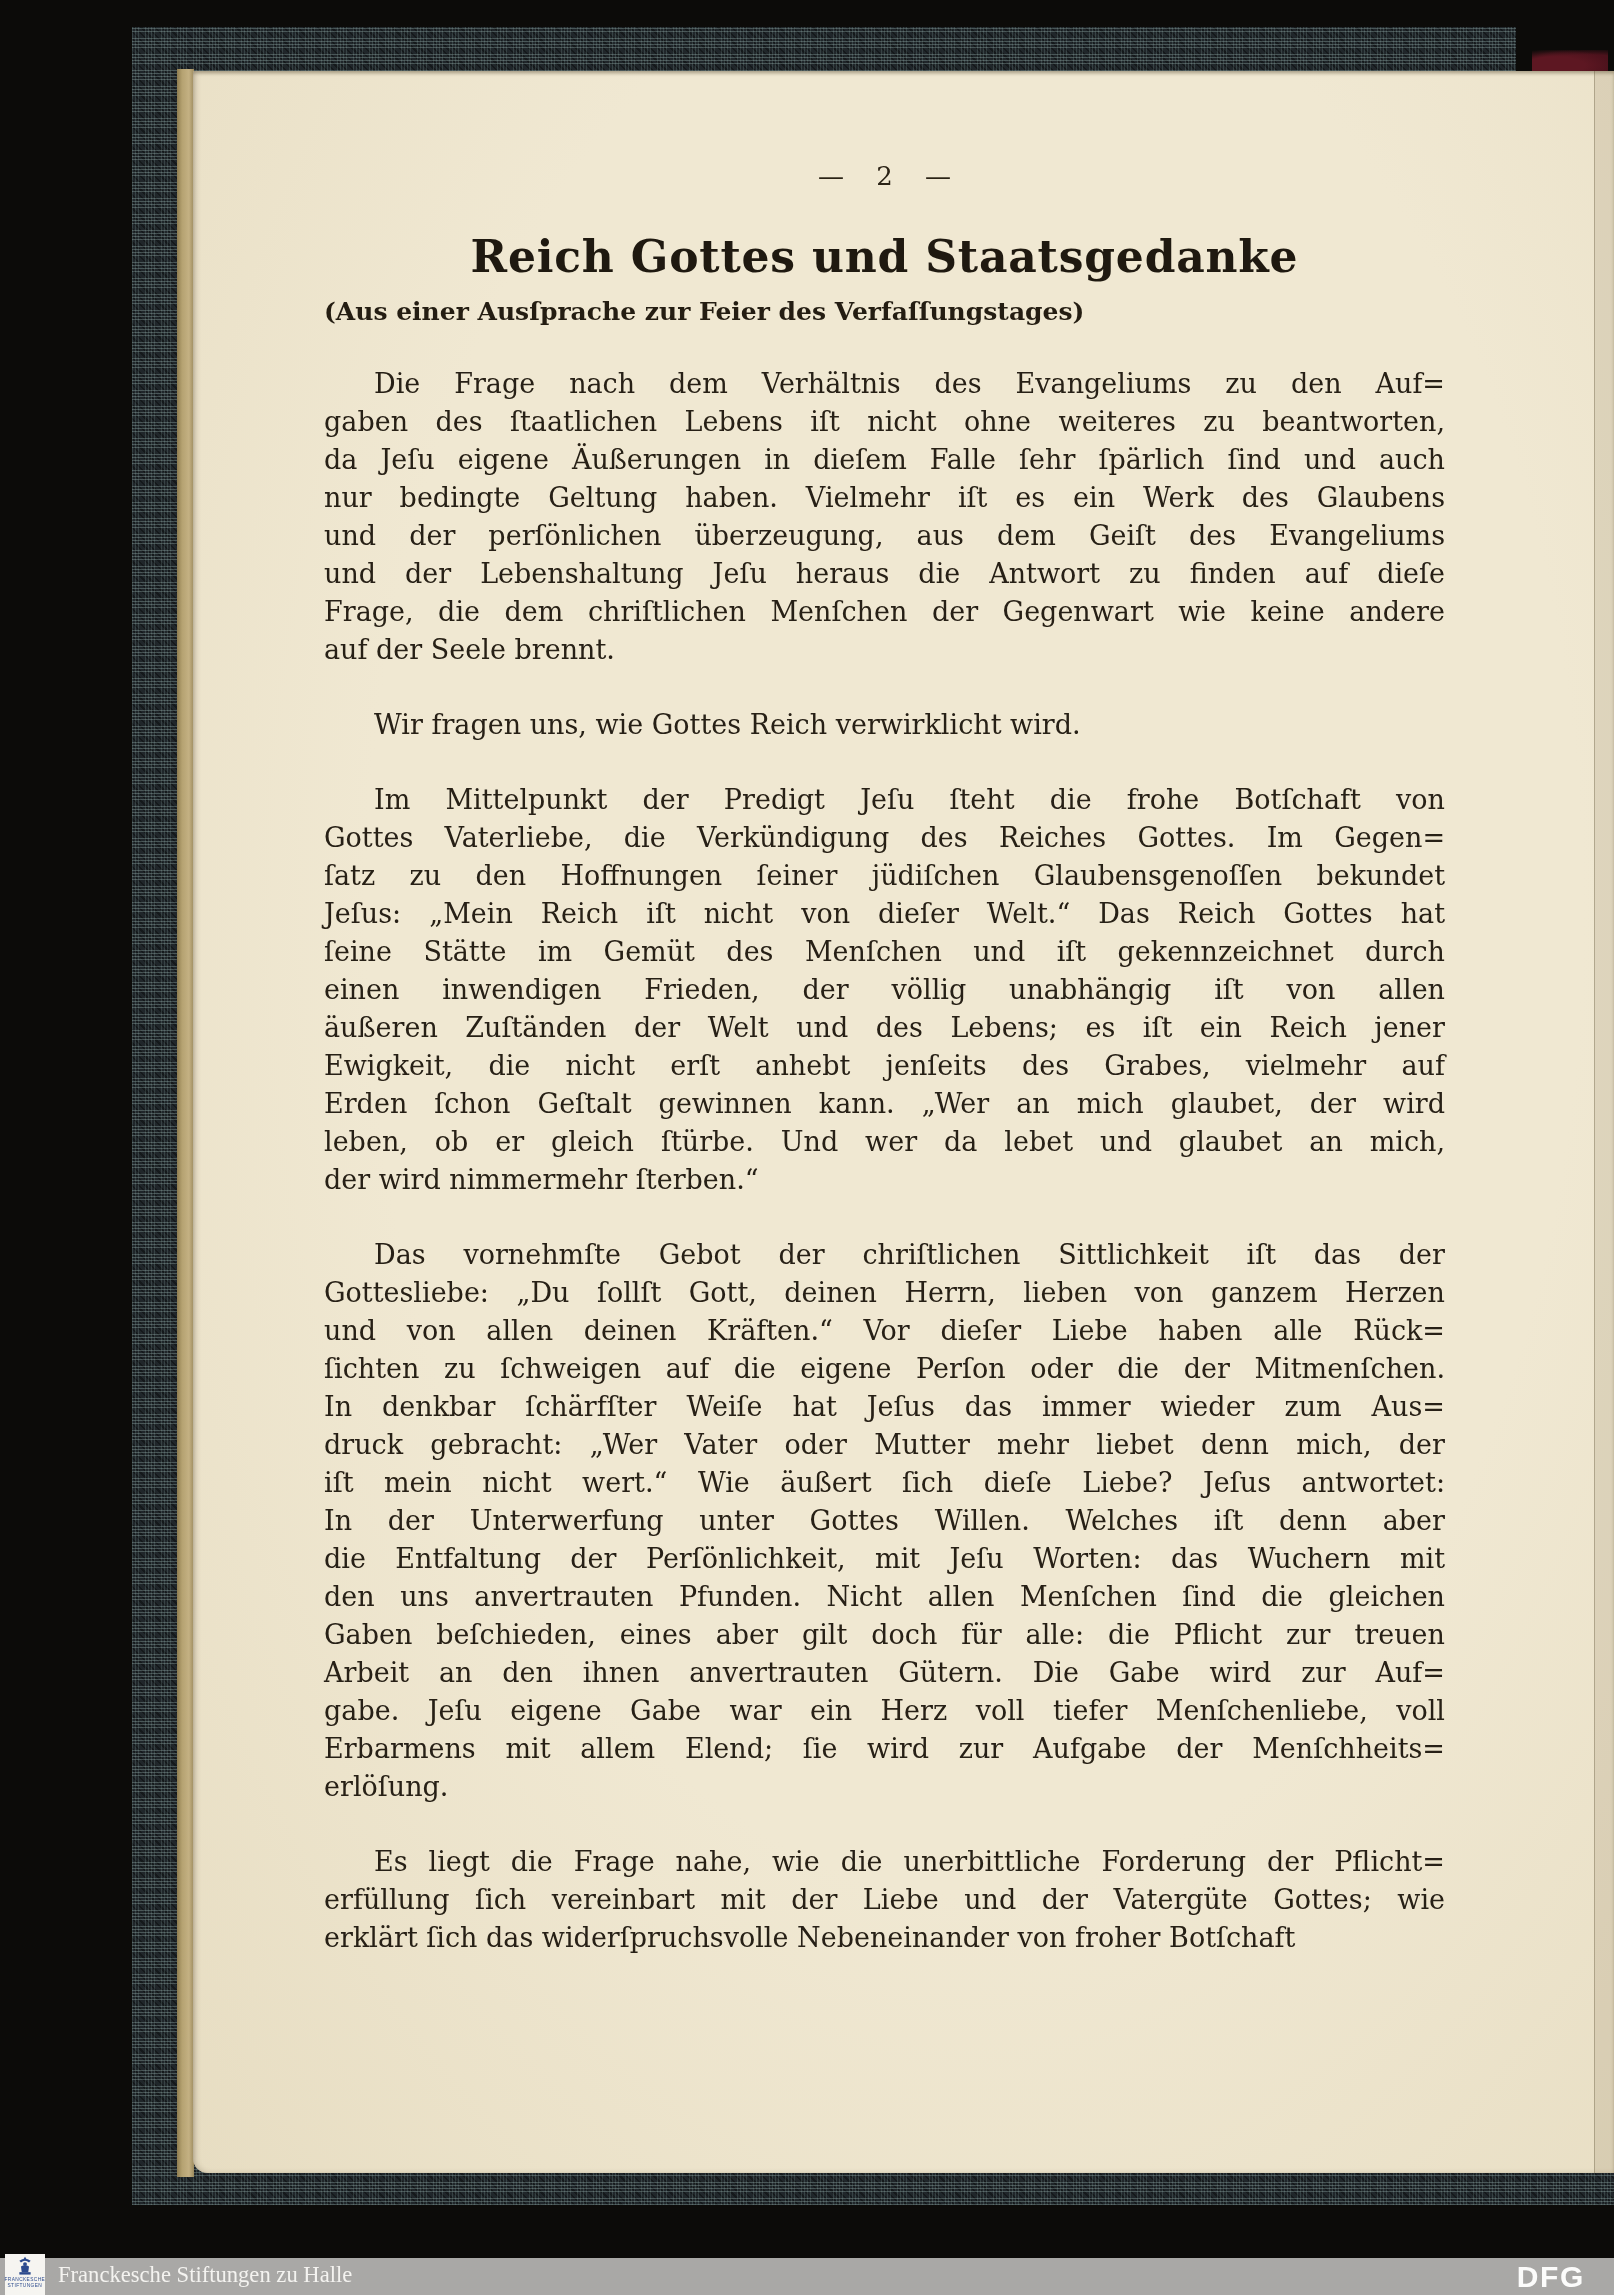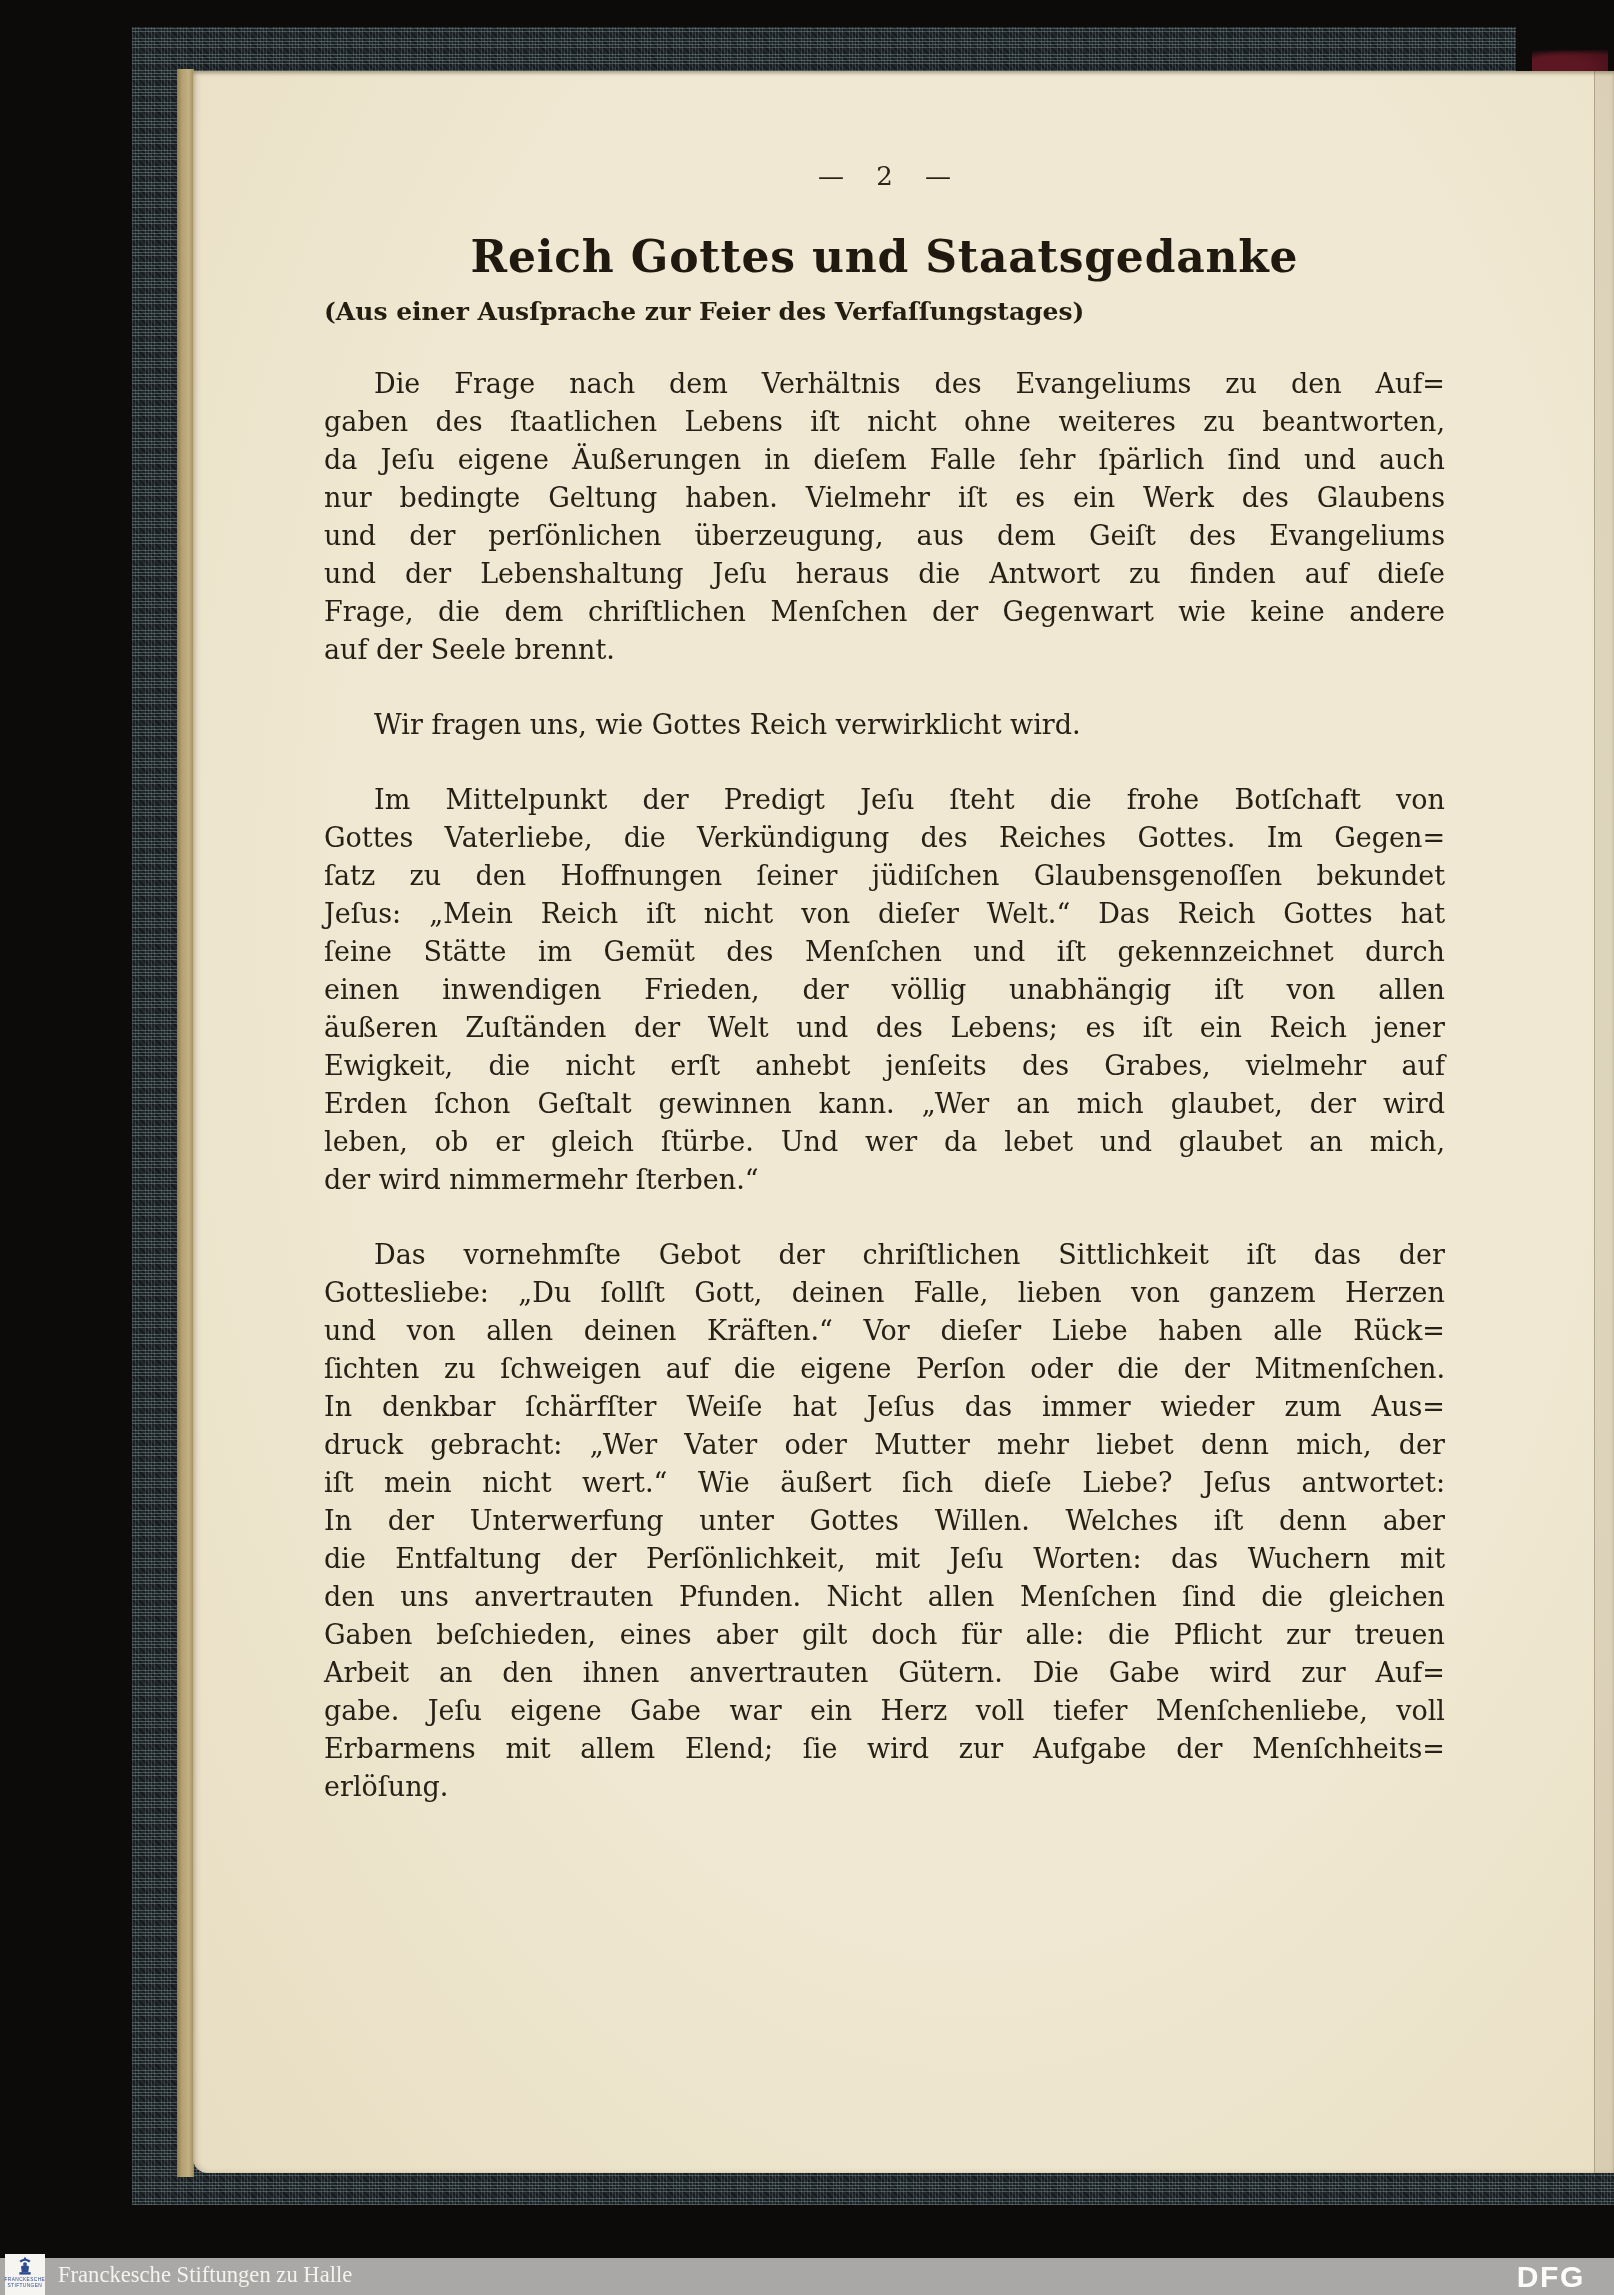--- a/index.html
+++ b/index.html
@@ -97,34 +97,39 @@
             <div class="line">ſeine Stätte im Gemüt des Menſchen und iſt gekennzeichnet durch</div>
             <div class="line">einen inwendigen Frieden, der völlig unabhängig iſt von allen</div>
             <div class="line">äußeren Zuſtänden der Welt und des Lebens; es iſt ein Reich jener</div>
             <div class="line">Ewigkeit, die nicht erſt anhebt jenſeits des Grabes, vielmehr auf</div>
             <div class="line">Erden ſchon Geſtalt gewinnen kann. „Wer an mich glaubet, der wird</div>
             <div class="line">leben, ob er gleich ſtürbe. Und wer da lebet und glaubet an mich,</div>
             <div class="line last">der wird nimmermehr ſterben.“</div>
           </div>
           <div class="paragraph">
             <div class="line first">Das vornehmſte Gebot der chriſtlichen Sittlichkeit iſt das der</div>
-            <div class="line">Gottesliebe: „Du ſollſt Gott, deinen Falle, lieben von ganzem Herzen</div>
+            <div class="line">Gottesliebe: „Du ſollſt Gott, deinen Herrn, lieben von ganzem Herzen</div>
             <div class="line">und von allen deinen Kräften.“ Vor dieſer Liebe haben alle Rück=</div>
             <div class="line">ſichten zu ſchweigen auf die eigene Perſon oder die der Mitmenſchen.</div>
             <div class="line">In denkbar ſchärfſter Weiſe hat Jeſus das immer wieder zum Aus=</div>
             <div class="line">druck gebracht: „Wer Vater oder Mutter mehr liebet denn mich, der</div>
             <div class="line">iſt mein nicht wert.“ Wie äußert ſich dieſe Liebe? Jeſus antwortet:</div>
             <div class="line">In der Unterwerfung unter Gottes Willen. Welches iſt denn aber</div>
             <div class="line">die Entfaltung der Perſönlichkeit, mit Jeſu Worten: das Wuchern mit</div>
             <div class="line">den uns anvertrauten Pfunden. Nicht allen Menſchen ſind die gleichen</div>
             <div class="line">Gaben beſchieden, eines aber gilt doch für alle: die Pflicht zur treuen</div>
             <div class="line">Arbeit an den ihnen anvertrauten Gütern. Die Gabe wird zur Auf=</div>
             <div class="line">gabe. Jeſu eigene Gabe war ein Herz voll tiefer Menſchenliebe, voll</div>
             <div class="line">Erbarmens mit allem Elend; ſie wird zur Aufgabe der Menſchheits=</div>
             <div class="line last">erlöſung.</div>
+          </div>
+          <div class="paragraph">
+            <div class="line first">Es liegt die Frage nahe, wie die unerbittliche Forderung der Pflicht=</div>
+            <div class="line">erfüllung ſich vereinbart mit der Liebe und der Vatergüte Gottes; wie</div>
+            <div class="line last">erklärt ſich das widerſpruchsvolle Nebeneinander von froher Botſchaft</div>
           </div>
         </div>
     </div>
   </div>
 
   <div class="footer-bar"></div>
 
   <div class="logo-box">
     <svg class="logo-emblem" viewBox="0 0 22 26" xmlns="http://www.w3.org/2000/svg">
       <g fill="#2d4b8e">

